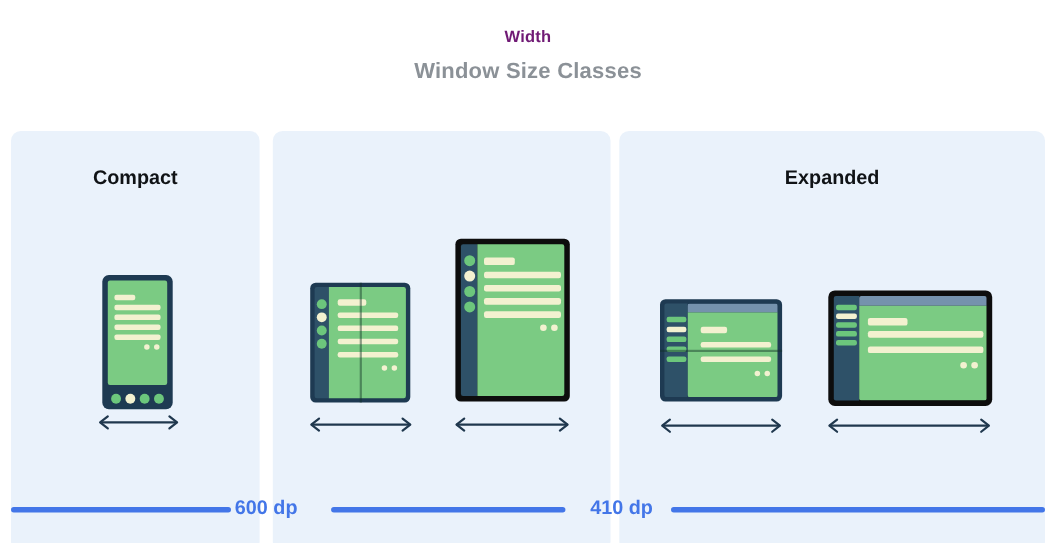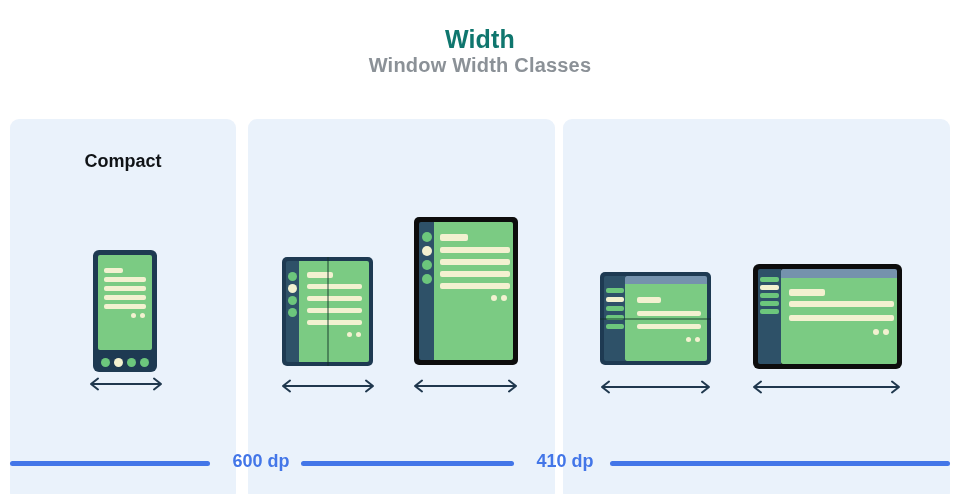--- a/index.html
+++ b/index.html
@@ -1,21 +1,21 @@
 <!DOCTYPE html>
 <html><head>
 <meta charset="utf-8">
 <style>
   html,body{margin:0;padding:0;background:#ffffff;}
   .canvas{position:relative;width:960px;height:494px;background:#ffffff;overflow:hidden;
           font-family:"Liberation Sans", sans-serif;}
 
   
   .hdr-title{position:absolute;top:25px;left:0;width:100%;text-align:center;
-             font-size:25px;font-weight:bold;color:#0f766e;letter-spacing:.2px;}
+             font-size:15px;font-weight:bold;color:#701a75;letter-spacing:.2px;}
   .hdr-sub{position:absolute;top:54px;left:0;width:100%;text-align:center;
            font-size:20px;font-weight:bold;color:#8b9197;letter-spacing:.2px;}
 
   
   .panel{position:absolute;top:109px;height:382px;background:#eaf2fb;border-radius:9px;margin-top:10px;}
   .panel.p1{left:10px;width:226px;}
   .panel.p2{left:248px;width:307px;}
   .panel.p3{left:563px;width:387px;}
   .panel-label{position:absolute;top:32px;left:0;width:100%;text-align:center;
                font-size:18px;font-weight:bold;color:#101316;}
@@ -100,30 +100,30 @@
   .tab-l .dots{padding-right:8px;margin-top:0px;}
   .tab-l .dot{width:6px;height:6px;}
 
   
   .ruler-seg{position:absolute;top:461px;height:5px;border-radius:3px;background:#4376e8;}
   .seg1{left:10px;width:200px;}
   .seg2{left:301px;width:213px;}
   .seg3{left:610px;width:340px;}
   .ruler-label{position:absolute;top:451px;width:90px;text-align:center;
                font-size:18px;font-weight:bold;color:#4376e8;}
-  .lbl600{left:216px;}
+  .lbl600{left:197px;}
   .lbl840{left:520px;}
 </style>
 </head>
 <body>
 
 <div class="canvas">
 
   <div class="hdr-title">Width</div>
-  <div class="hdr-sub">Window Width Classes</div>
+  <div class="hdr-sub">Window Size Classes</div>
 
   <div class="panel p1">
     <div class="panel-label">Compact</div>
 
     <div class="device phone">
       <div class="screen">
         <div class="line short"></div>
         <div class="line"></div>
         <div class="line"></div>
         <div class="line"></div>
@@ -197,20 +197,21 @@
       <path d="M86 1.5 L93 7 L86 12.5" stroke="#20384e" stroke-width="2" fill="none" stroke-linecap="round" stroke-linejoin="round"></path>
     </svg>
     <svg class="arrow" style="left:164px;top:260px;" width="107" height="14" viewBox="0 0 107 14">
       <path d="M3 7 H104" stroke="#20384e" stroke-width="2" fill="none"></path>
       <path d="M10 1.5 L3 7 L10 12.5" stroke="#20384e" stroke-width="2" fill="none" stroke-linecap="round" stroke-linejoin="round"></path>
       <path d="M97 1.5 L104 7 L97 12.5" stroke="#20384e" stroke-width="2" fill="none" stroke-linecap="round" stroke-linejoin="round"></path>
     </svg>
   </div>
 
   <div class="panel p3">
+    <div class="panel-label">Expanded</div>
 
     <div class="device fold-l">
       <div class="side">
         <span class="sbar"></span>
         <span class="sbar cr"></span>
         <span class="sbar"></span>
         <span class="sbar"></span>
         <span class="sbar"></span>
       </div>
       <div class="main">

